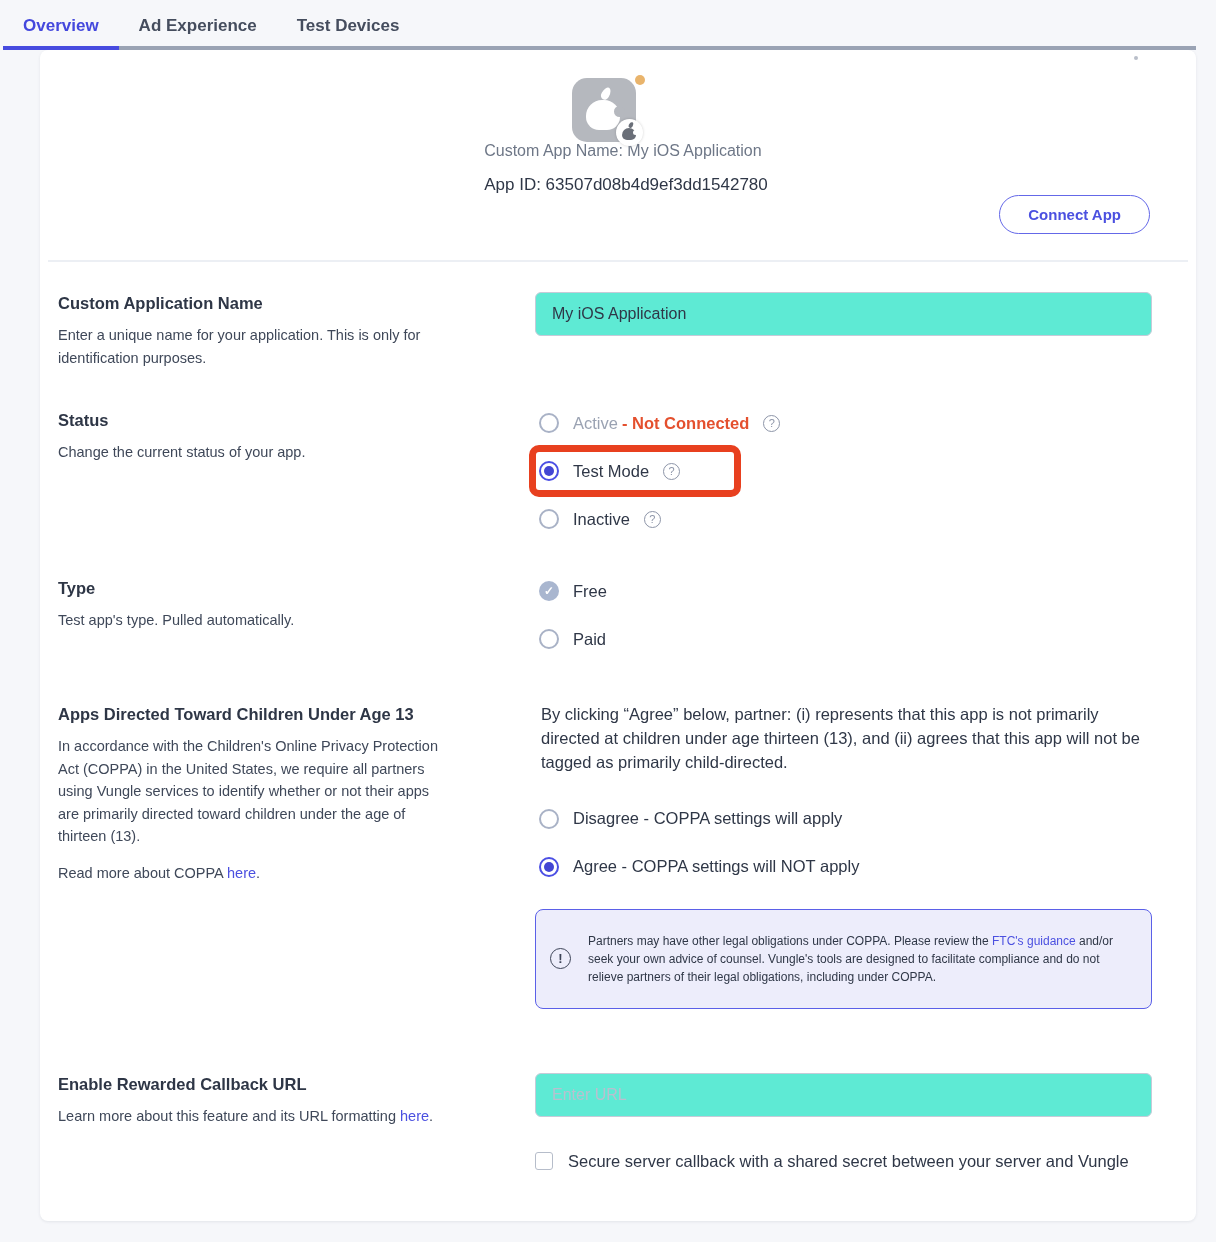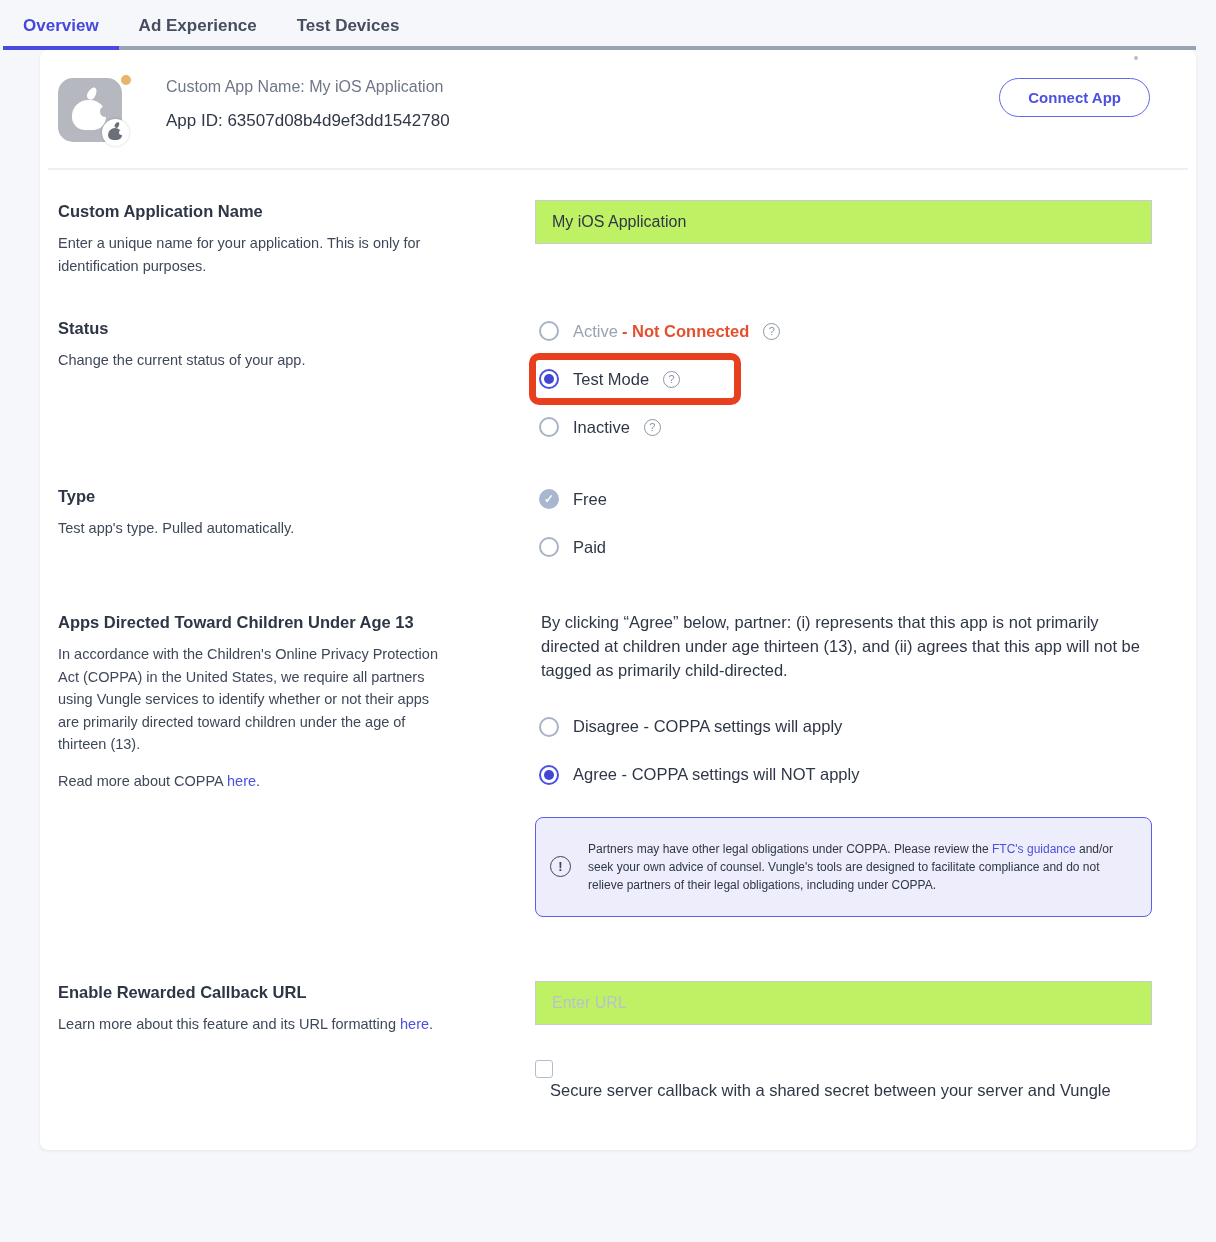--- a/index.html
+++ b/index.html
@@ -20,21 +20,21 @@
   .tab.active::after { content:""; position:absolute; left:0; right:0; bottom:-0px; height:4px; background:#474bdf; }
 
   
   .card {
     margin:0 20px 12px 40px; width:1156px;
     background:#fff; border-radius:8px;
     box-shadow:0 1px 3px rgba(60,70,90,.10);
   }
 
   
-  .app-header { position:relative; display:flex; align-items:flex-start; padding:28px 46px 26px 18px; }
+  .app-header { position:relative; display:flex; align-items:center; padding:28px 46px 26px 18px;flex-direction:column; }
   .tiny-dot { position:absolute; top:6px; right:58px; width:4px; height:4px; border-radius:50%; background:#b9bec9; }
 
   .app-icon { position:relative; width:64px; height:64px; background:#b5b8be; border-radius:15px; flex-shrink:0; }
   .apple { position:absolute; }
   .apple .body { position:absolute; left:14px; top:22px; width:34px; height:30px; background:#fff;
                  border-radius:16px 16px 13px 13px; }
   .apple .bite { position:absolute; left:42px; top:28px; width:11px; height:11px; background:#b5b8be; border-radius:50%; }
   .apple .leaf { position:absolute; left:30px; top:9px; width:8px; height:13px; background:#fff;
                  border-radius:60% 60% 60% 60% / 70% 70% 40% 40%; transform:rotate(28deg); }
   .notif-dot { position:absolute; top:-3px; right:-9px; width:10px; height:10px; border-radius:50%; background:#e9b46c; }
@@ -54,22 +54,22 @@
 
   .header-divider { border:none; border-top:2px solid #eceff4; margin:0 8px; }
 
   
   .form { padding:30px 44px 46px 18px; }
   .section { display:grid; grid-template-columns:430px 1fr;gap:47px; }
   .sec-label h3 { margin:0 0 10px; font-size:16.5px; font-weight:bold; color:#2e3646; max-width:360px; line-height:1.35; }
   .sec-label p  { margin:0; font-size:14.5px; color:#3f4859; line-height:1.55; max-width:392px; }
   .sec-label .link, .link { color:#4b50e0; text-decoration:none; cursor:pointer; }
 
-  .text-input { width:100%; height:44px; border:1px solid #c5cbd8; border-radius:0;
-                padding:0 16px; font-size:16px; color:#2f3747; font-family:inherit; background:#bef264; }
+  .text-input { width:100%; height:44px; border:1px solid #c5cbd8; border-radius:6px;
+                padding:0 16px; font-size:16px; color:#2f3747; font-family:inherit; background:#5eead4; }
   .text-input::placeholder { color:#b9c0cf; }
 
   .select-box { position:relative; width:100%; height:44px; border:1px solid #c5cbd8; border-radius:6px;
                 display:flex; align-items:center; padding:0 16px; font-size:16px; color:#2f3747; cursor:pointer; background:#fff; }
   .chevron { position:absolute; right:18px; top:16px; width:9px; height:9px;
              border-right:1.5px solid #9aa2b2; border-bottom:1.5px solid #9aa2b2; transform:rotate(45deg); }
 
   .choice-group { padding-left:4px; }
   .choice-row { position:relative; display:flex; align-items:center; height:28px; margin-bottom:20px; }
   .choice-row:last-child { margin-bottom:0; }
@@ -93,21 +93,21 @@
                    border:7px solid #e8401f; border-radius:10px; pointer-events:none; }
 
   .agreement { font-size:16.5px; line-height:1.45; color:#2f3747; margin:0 6px 30px; max-width:680px; }
 
   .notice-box { margin-top:28px; background:#ededfb; border:1.5px solid #5b60e8; border-radius:8px;
                 padding:22px 24px 22px 14px; display:flex; align-items:center; gap:17px; }
   .warn-icon { width:21px; height:21px; border:1.5px solid #3d4458; border-radius:50%; color:#3d4458;
                font-size:13px; font-weight:bold; display:flex; align-items:center; justify-content:center; flex-shrink:0; }
   .notice-text { font-size:12px; line-height:1.5; color:#2f3747; max-width:612px; }
 
-  .checkbox-row { display:flex; margin-top:32px;flex-direction:column; }
+  .checkbox-row { display:flex; margin-top:32px; }
   .checkbox { width:18px; height:18px; border:1.5px solid #b6bdca; border-radius:3px; background:#fff;
               flex-shrink:0; margin-top:3px; cursor:pointer; }
   .checkbox-label { margin-left:15px; font-size:16.5px; line-height:1.55; color:#2f3747; max-width:600px; cursor:pointer; }
 
   .mb-s1 { margin-bottom:40px; }
   .mb-s2 { margin-bottom:44px; }
   .mb-s3 { margin-bottom:52px; }
   .mb-s4 { margin-bottom:50px; }
   .mb-s5 { margin-bottom:64px; }
 </style>

